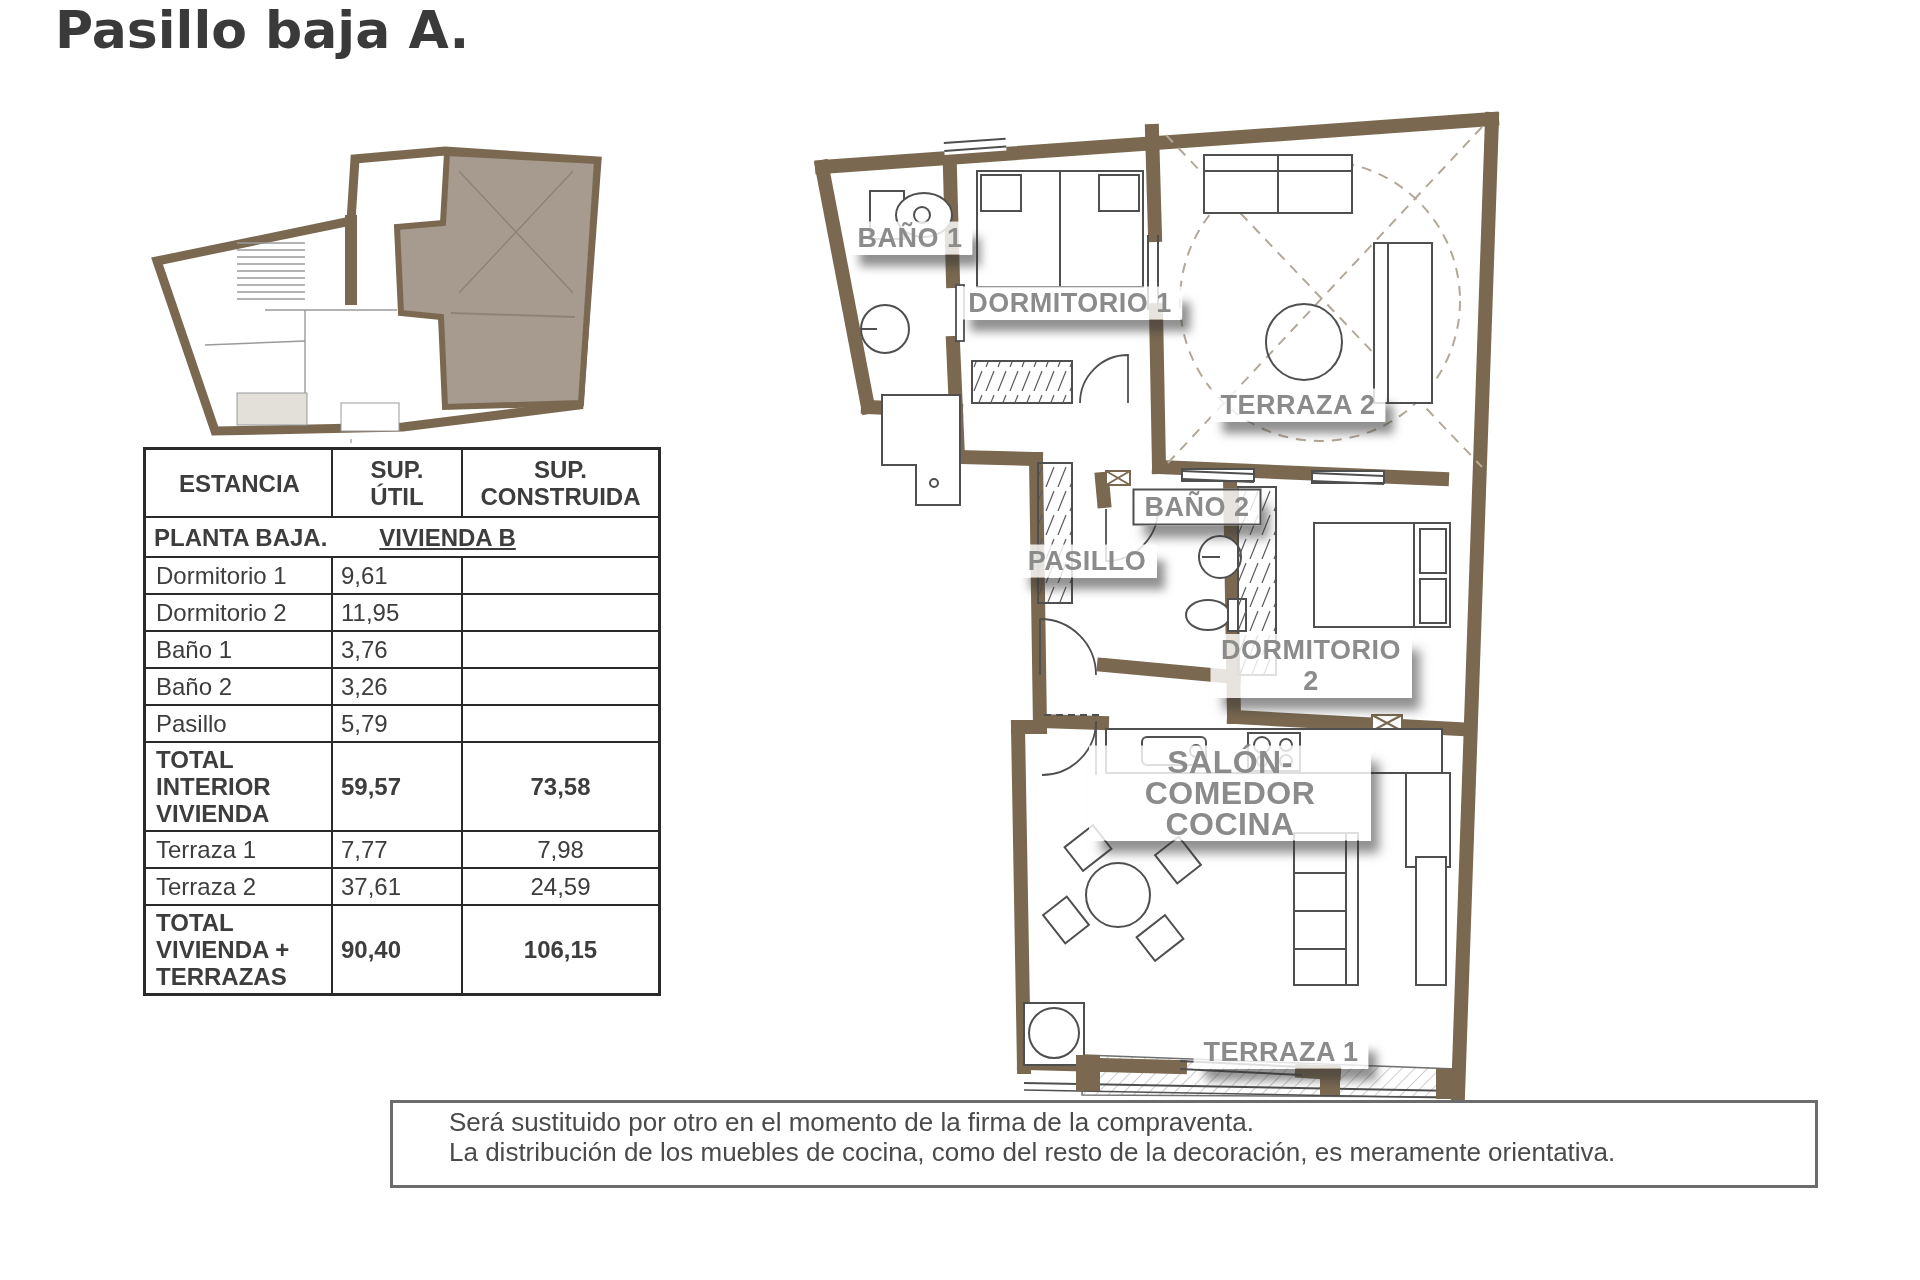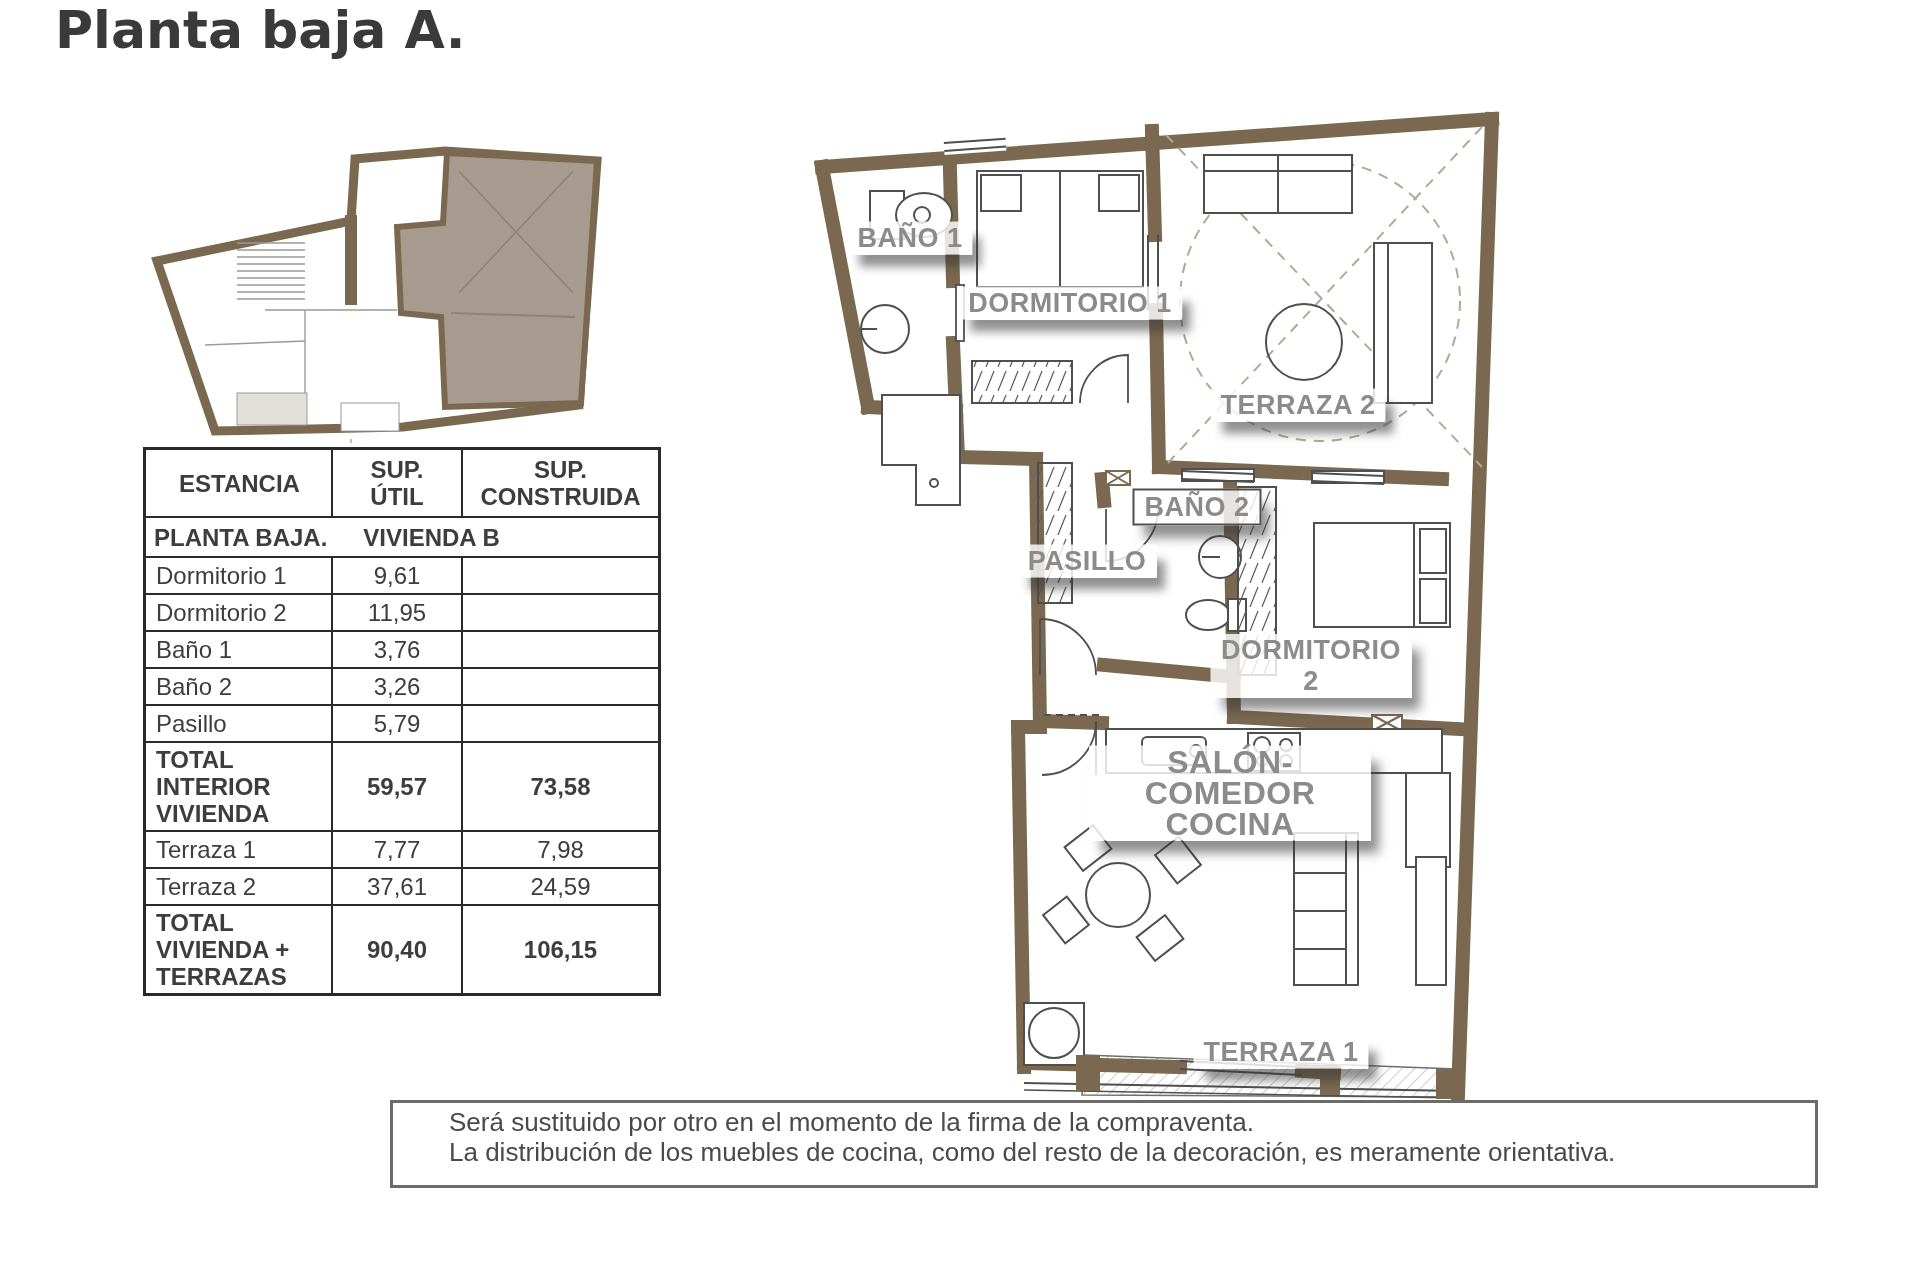--- a/index.html
+++ b/index.html
@@ -15,27 +15,27 @@
   
   .key-plan{position:absolute;left:145px;top:95px;width:470px;height:360px;}
   
   .area-table{
     position:absolute;left:143px;top:447px;border-collapse:collapse;
     border:3px solid #2a2a2a;table-layout:fixed;
     font-size:24px;line-height:27px;color:#3d3d3d;
   }
   .area-table td{border:2px solid #2a2a2a;padding:3px 8px;vertical-align:middle;background:#fff;}
   .area-table .c1{width:167px;text-align:left;padding-left:10px;white-space:pre-line;}
-  .area-table .c2{width:112px;text-align:center;}
+  .area-table .c2{width:112px;text-align:left;}
   .area-table .c3{width:179px;text-align:center;}
   .area-table .hdr td{font-weight:700;text-align:center;height:60px;white-space:pre-line;}
   .area-table .hdr .c1{text-align:center;}
   .area-table .section td{font-weight:700;height:32px;}
   .area-table .section .wrap{display:flex;align-items:center;}
-  .area-table .section .sec-right{margin-left:36px;}
+  .area-table .section .sec-right{margin-left:52px;text-decoration:underline;}
   .area-table .r{height:37px;}
   .area-table .total td{font-weight:700;border-radius:8px;}
   
   .floor-plan{position:absolute;left:672px;top:105px;width:840px;height:1005px;}
   .floor-plan svg{position:absolute;left:0;top:0;}
   .room-label{
     position:absolute;transform:translate(-50%,-50%);
     font-size:27px;font-weight:700;letter-spacing:0.5px;color:#8b8b8b;
     background:rgba(255,255,255,0.82);padding:1px 10px;white-space:pre-line;text-align:center;
     box-shadow:10px 14px 10px -2px rgba(55,55,55,0.55);line-height:31px;
@@ -46,21 +46,21 @@
   .disclaimer{
     position:absolute;left:390px;top:1100px;width:1428px;height:88px;
     border:3px solid #6b6b6b;background:#fff;box-sizing:border-box;
     padding:4px 10px 0 56px;font-size:26px;line-height:30px;color:#4a4a4a;
   }
   .disclaimer div{white-space:nowrap;}
 </style>
 </head>
 <body>
 
-<div class="page-title">Planta baja A.</div>
+<div class="page-title">Pasillo baja A.</div>
 
 <svg class="key-plan" viewBox="0 0 470 360">
   <polygon points="12,166 206,126 210,64 300,56 452,66 434,310 258,332 70,336" fill="#ffffff" stroke="#7a6950" stroke-width="9" stroke-linejoin="miter"></polygon>
 
   <polygon points="302,58 452,66 436,308 300,312 296,222 256,218 252,132 298,128" fill="#a79a8e" stroke="#7a6950" stroke-width="6"></polygon>
   <line x1="314" y1="76" x2="428" y2="198" stroke="#8f8276" stroke-width="1.5"></line>
   <line x1="428" y1="76" x2="314" y2="198" stroke="#8f8276" stroke-width="1.5"></line>
   <line x1="306" y1="218" x2="430" y2="222" stroke="#8f8276" stroke-width="2"></line>
 
   <g stroke="#9a9a9a" stroke-width="1.4">

